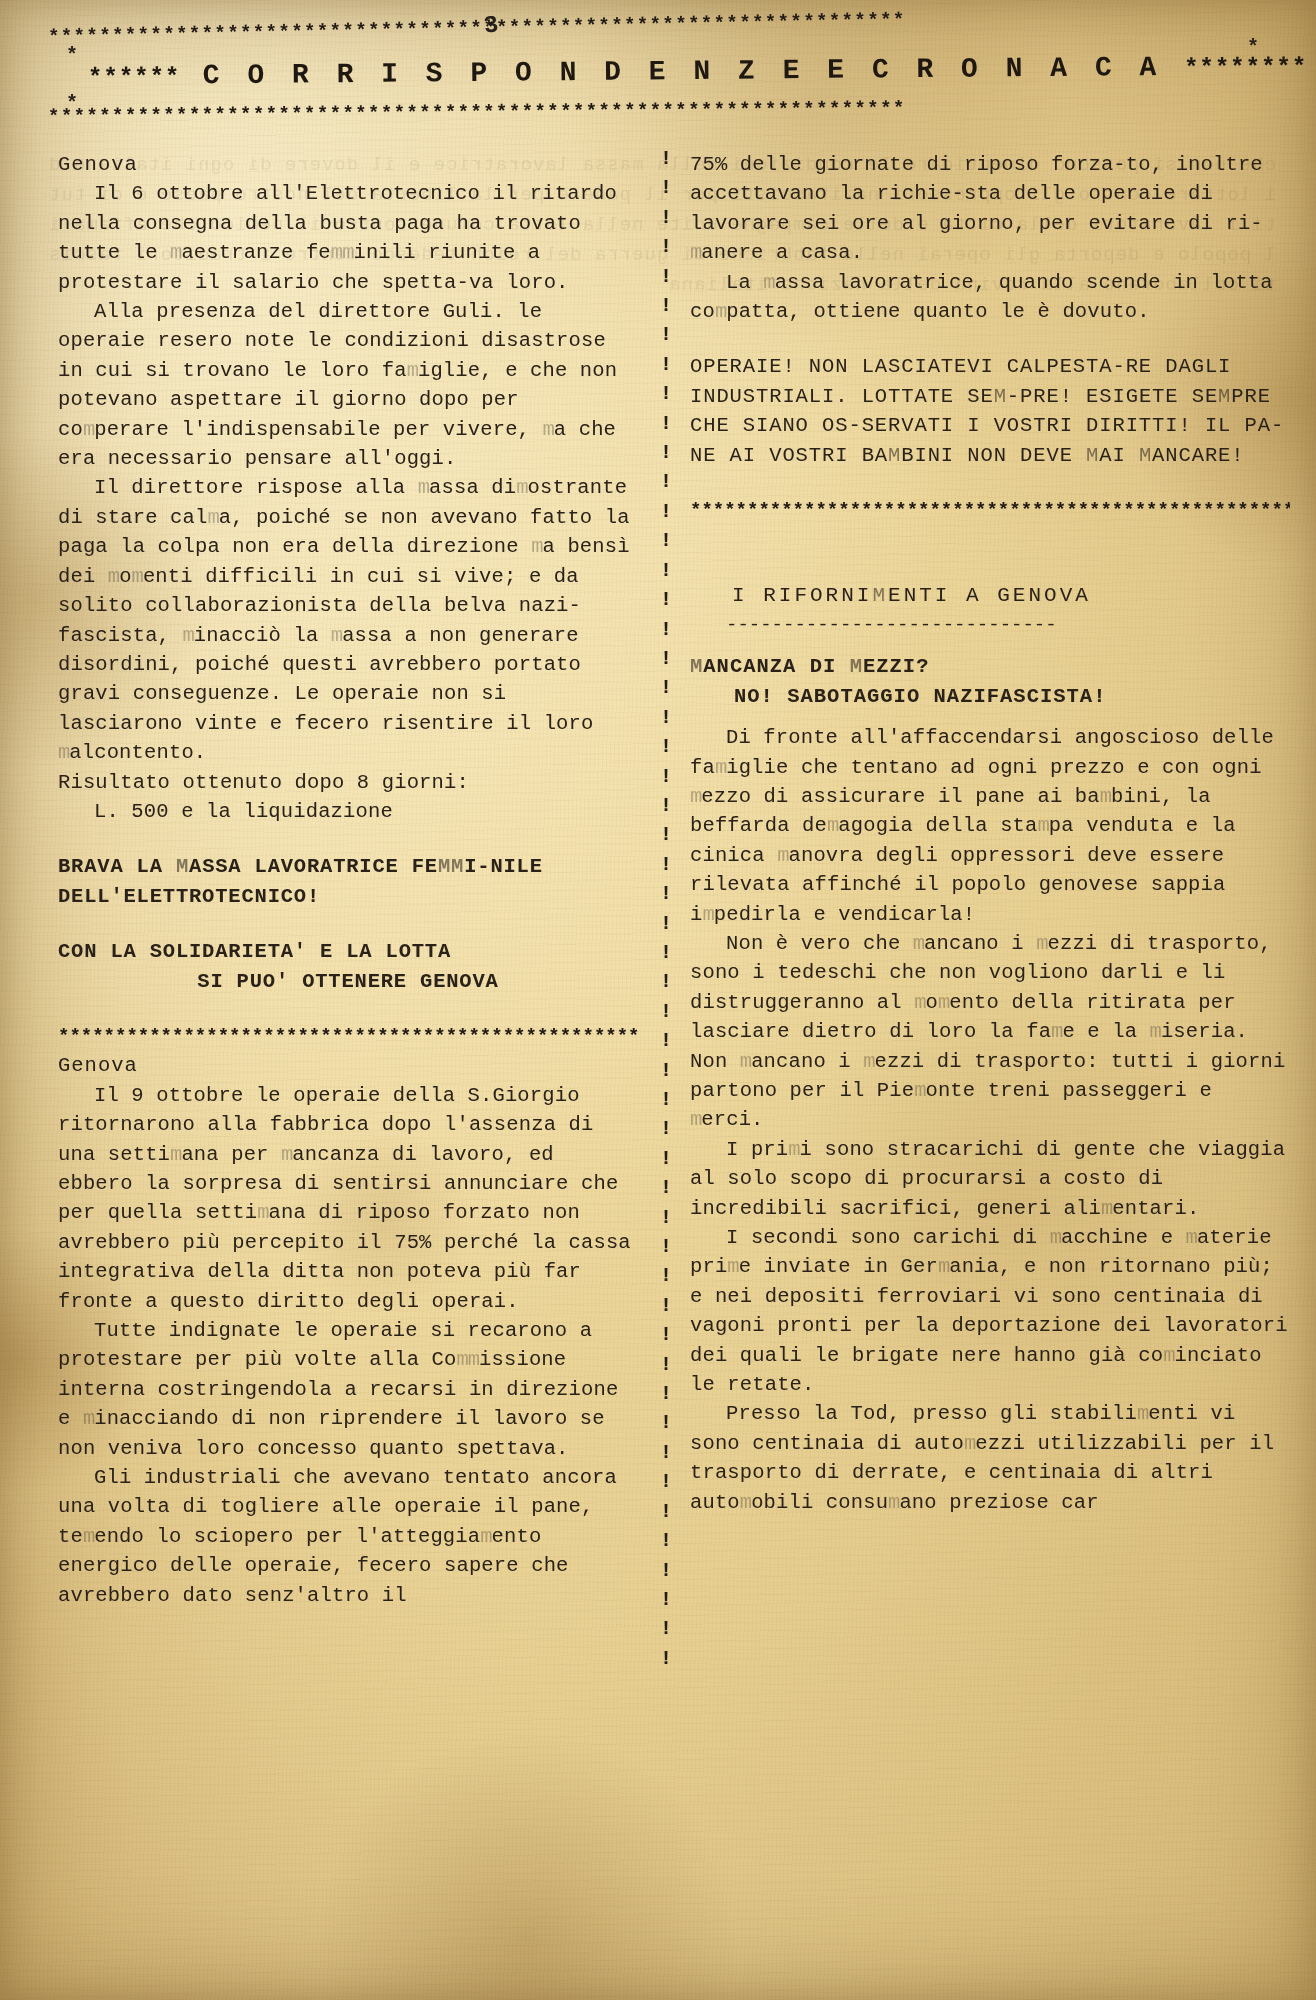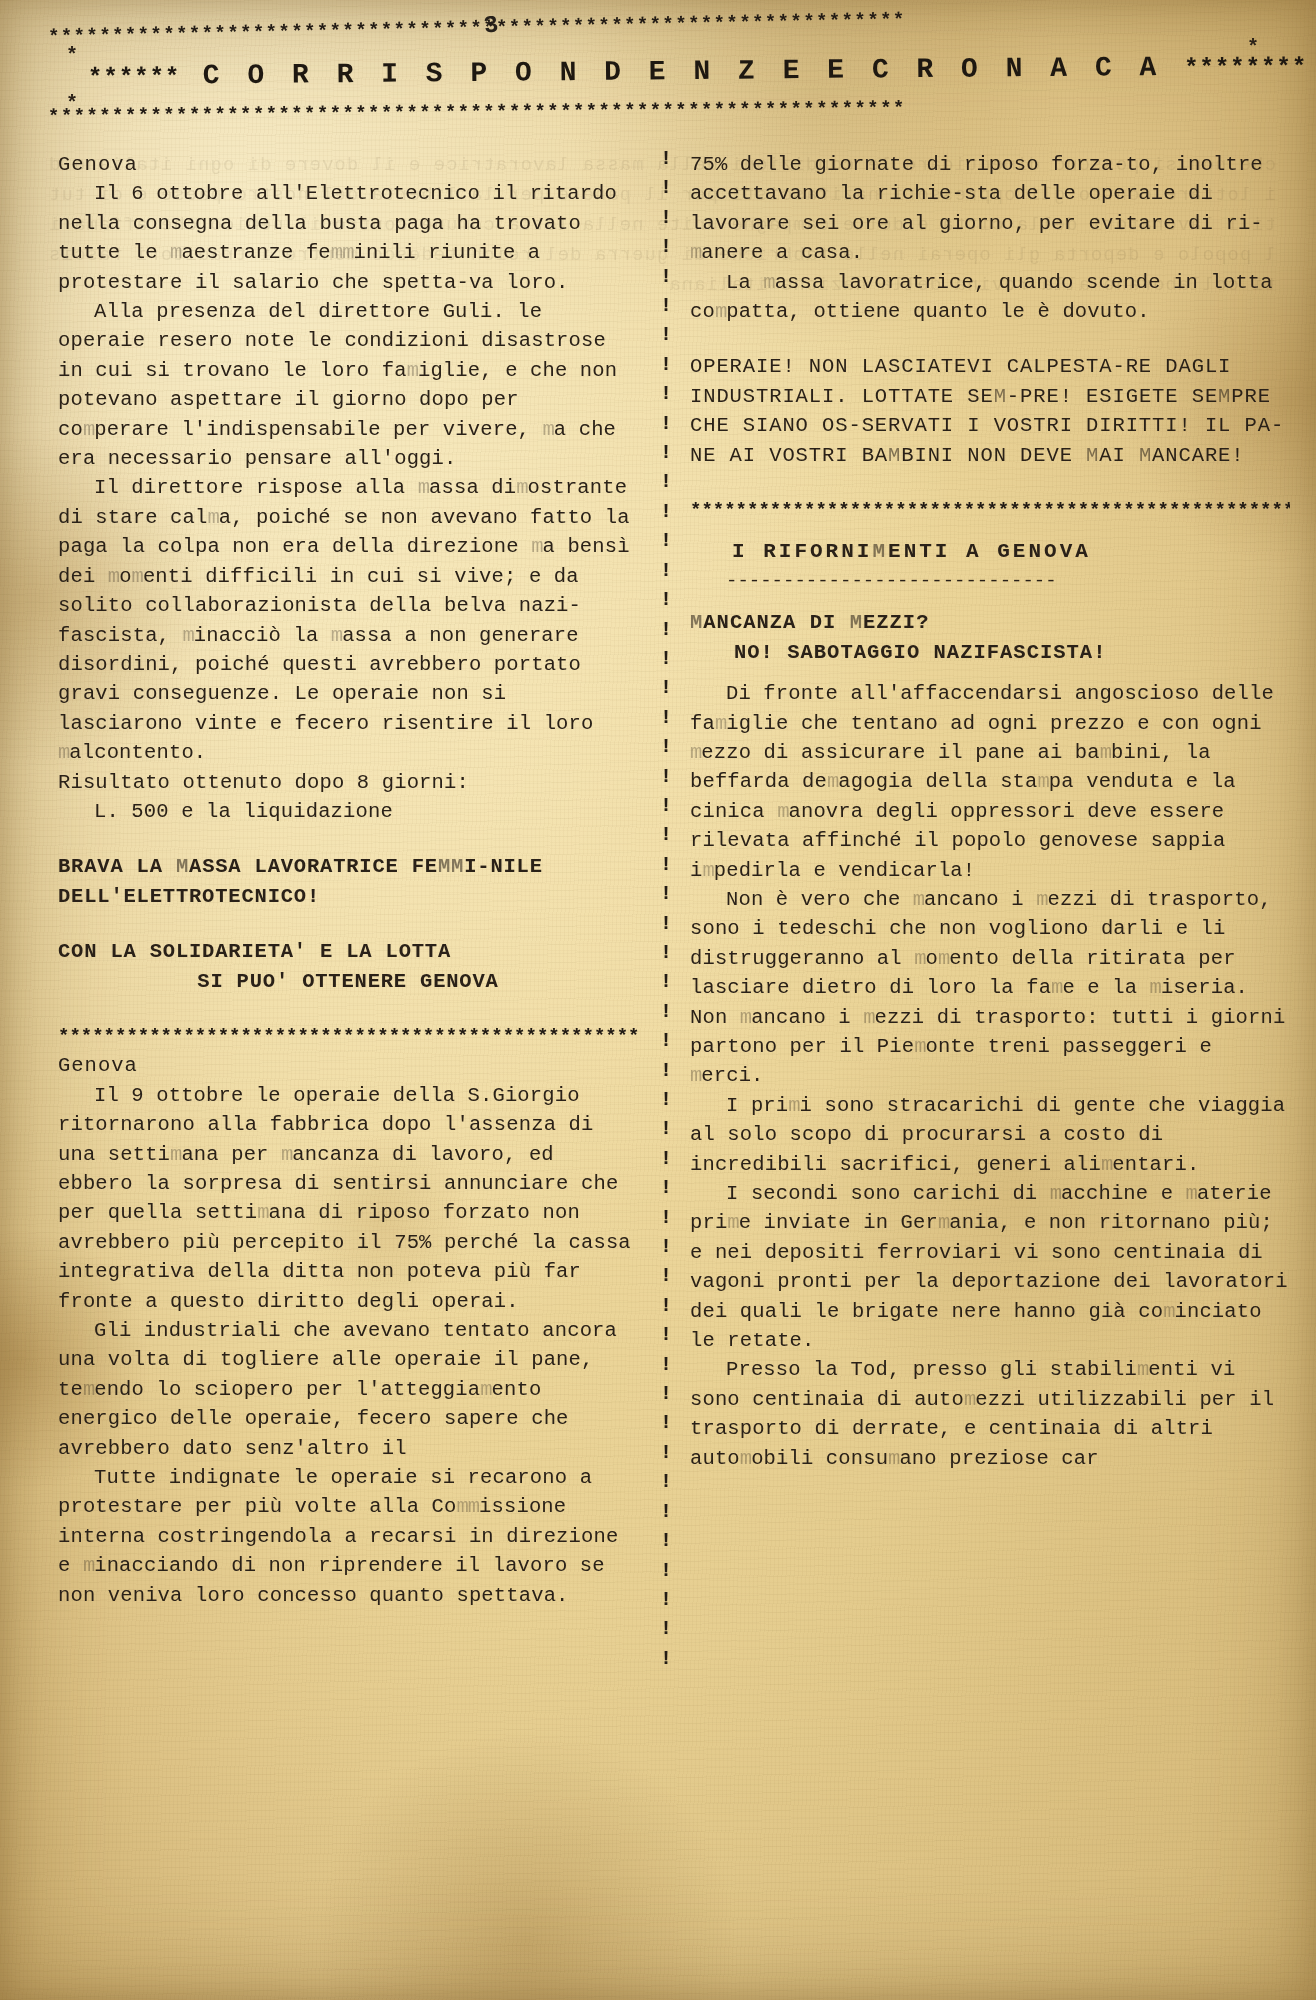--- a/index.html
+++ b/index.html
@@ -178,23 +178,24 @@
   .appeal { font-weight: normal; letter-spacing: 0.9px; }
   .gap-s { height: 12px; }
   .gap-m { height: 26px; }
   .rule {
     letter-spacing: 0px;
     font-size: 19px;
     white-space: nowrap;
     overflow: hidden;
   }
   .sect-head {
-    font-weight: bold;
+    font-weight: normal;
     letter-spacing: 3px;
     font-size: 21px;
+    margin-top: 44px;
   }
   .sect-sub {
     font-weight: bold;
     letter-spacing: 1px;
     font-size: 20.5px;
   }
   .faint { opacity: .55; }
   .m-worn { opacity: .30; letter-spacing: -1px; }
 </style>
 </head>
@@ -301,22 +302,22 @@
       <p class="bold noind">CON LA SOLIDARIETA' E LA LOTTA</p>
       <p class="bold center">SI PUO' OTTENERE GENOVA</p>
 
       <div class="gap-m"></div>
 
       <div class="starline rule">*******************************************************************</div>
 
       <div class="place">Genova</div>
 
       <p class="p">Il 9 ottobre le operaie della S.Giorgio ritornarono alla fabbrica dopo l'assenza di una setti<span class="m-worn">m</span>ana per <span class="m-worn">m</span>ancanza di lavoro, ed ebbero la sorpresa di sentirsi annunciare che per quella setti<span class="m-worn">m</span>ana di riposo forzato non avrebbero più percepito il 75% perché la cassa integrativa della ditta non poteva più far fronte a questo diritto degli operai.</p>
+      <p class="p">Tutte indignate le operaie si recarono a protestare per più volte alla Co<span class="m-worn">m</span><span class="m-worn">m</span>issione interna costringendola a recarsi in direzione e <span class="m-worn">m</span>inacciando di non riprendere il lavoro se non veniva loro concesso quanto spettava.</p>
       <p class="p">Gli industriali che avevano tentato ancora una volta di togliere alle operaie il pane, te<span class="m-worn">m</span>endo lo sciopero per l'atteggia<span class="m-worn">m</span>ento energico delle operaie, fecero sapere che avrebbero dato senz'altro il</p>
-      <p class="p">Tutte indignate le operaie si recarono a protestare per più volte alla Co<span class="m-worn">m</span><span class="m-worn">m</span>issione interna costringendola a recarsi in direzione e <span class="m-worn">m</span>inacciando di non riprendere il lavoro se non veniva loro concesso quanto spettava.</p>
 
     </div>
 
     <div class="col col-right">
 
       <p class="noind">75% delle giornate di riposo forza-to, inoltre accettavano la richie-sta delle operaie di lavorare sei ore al giorno, per evitare di ri-<span class="m-worn">m</span>anere a casa.</p>
       <p class="p">La <span class="m-worn">m</span>assa lavoratrice, quando scende in lotta co<span class="m-worn">m</span>patta, ottiene quanto le è dovuto.</p>
 
       <div class="gap-m"></div>
 

